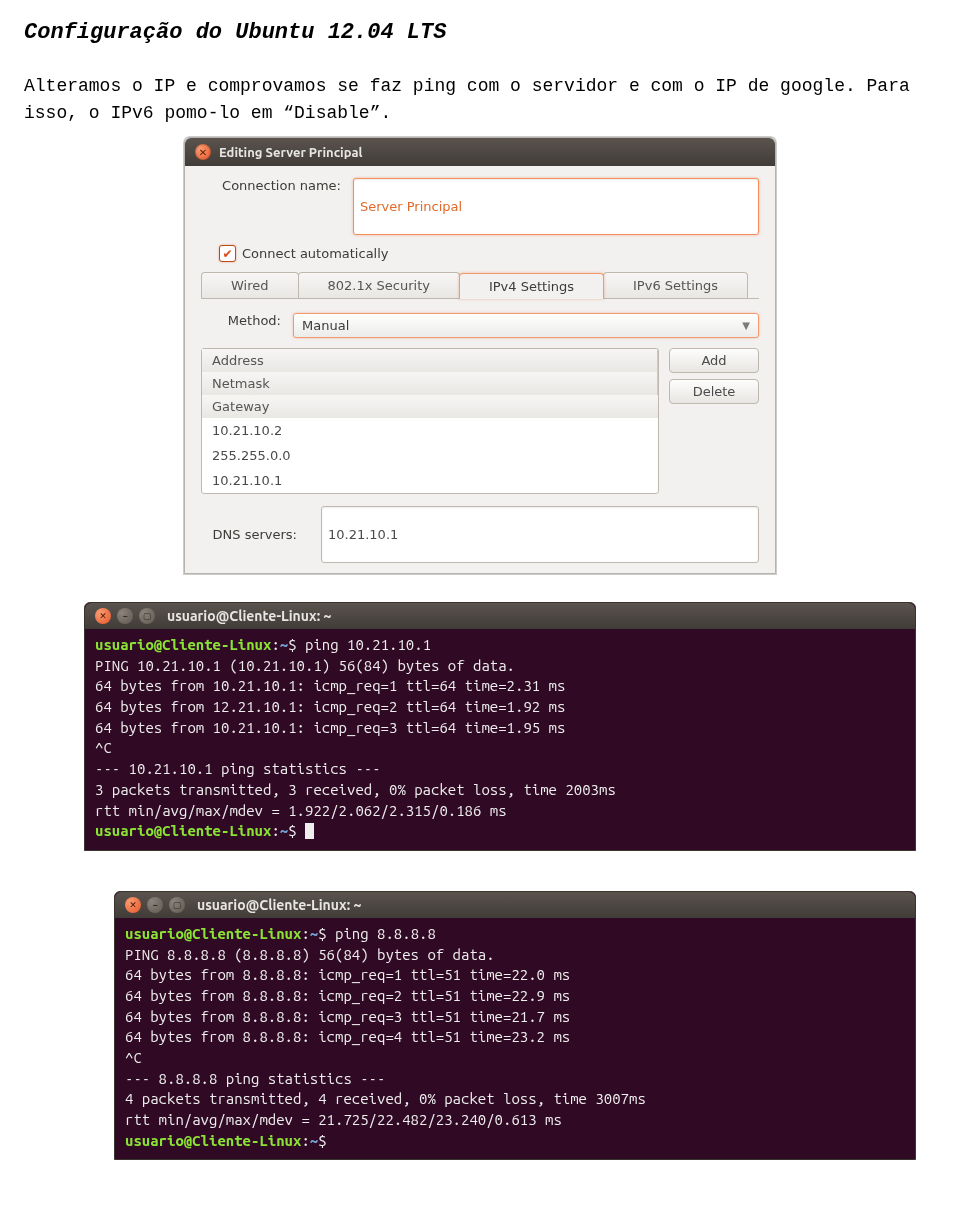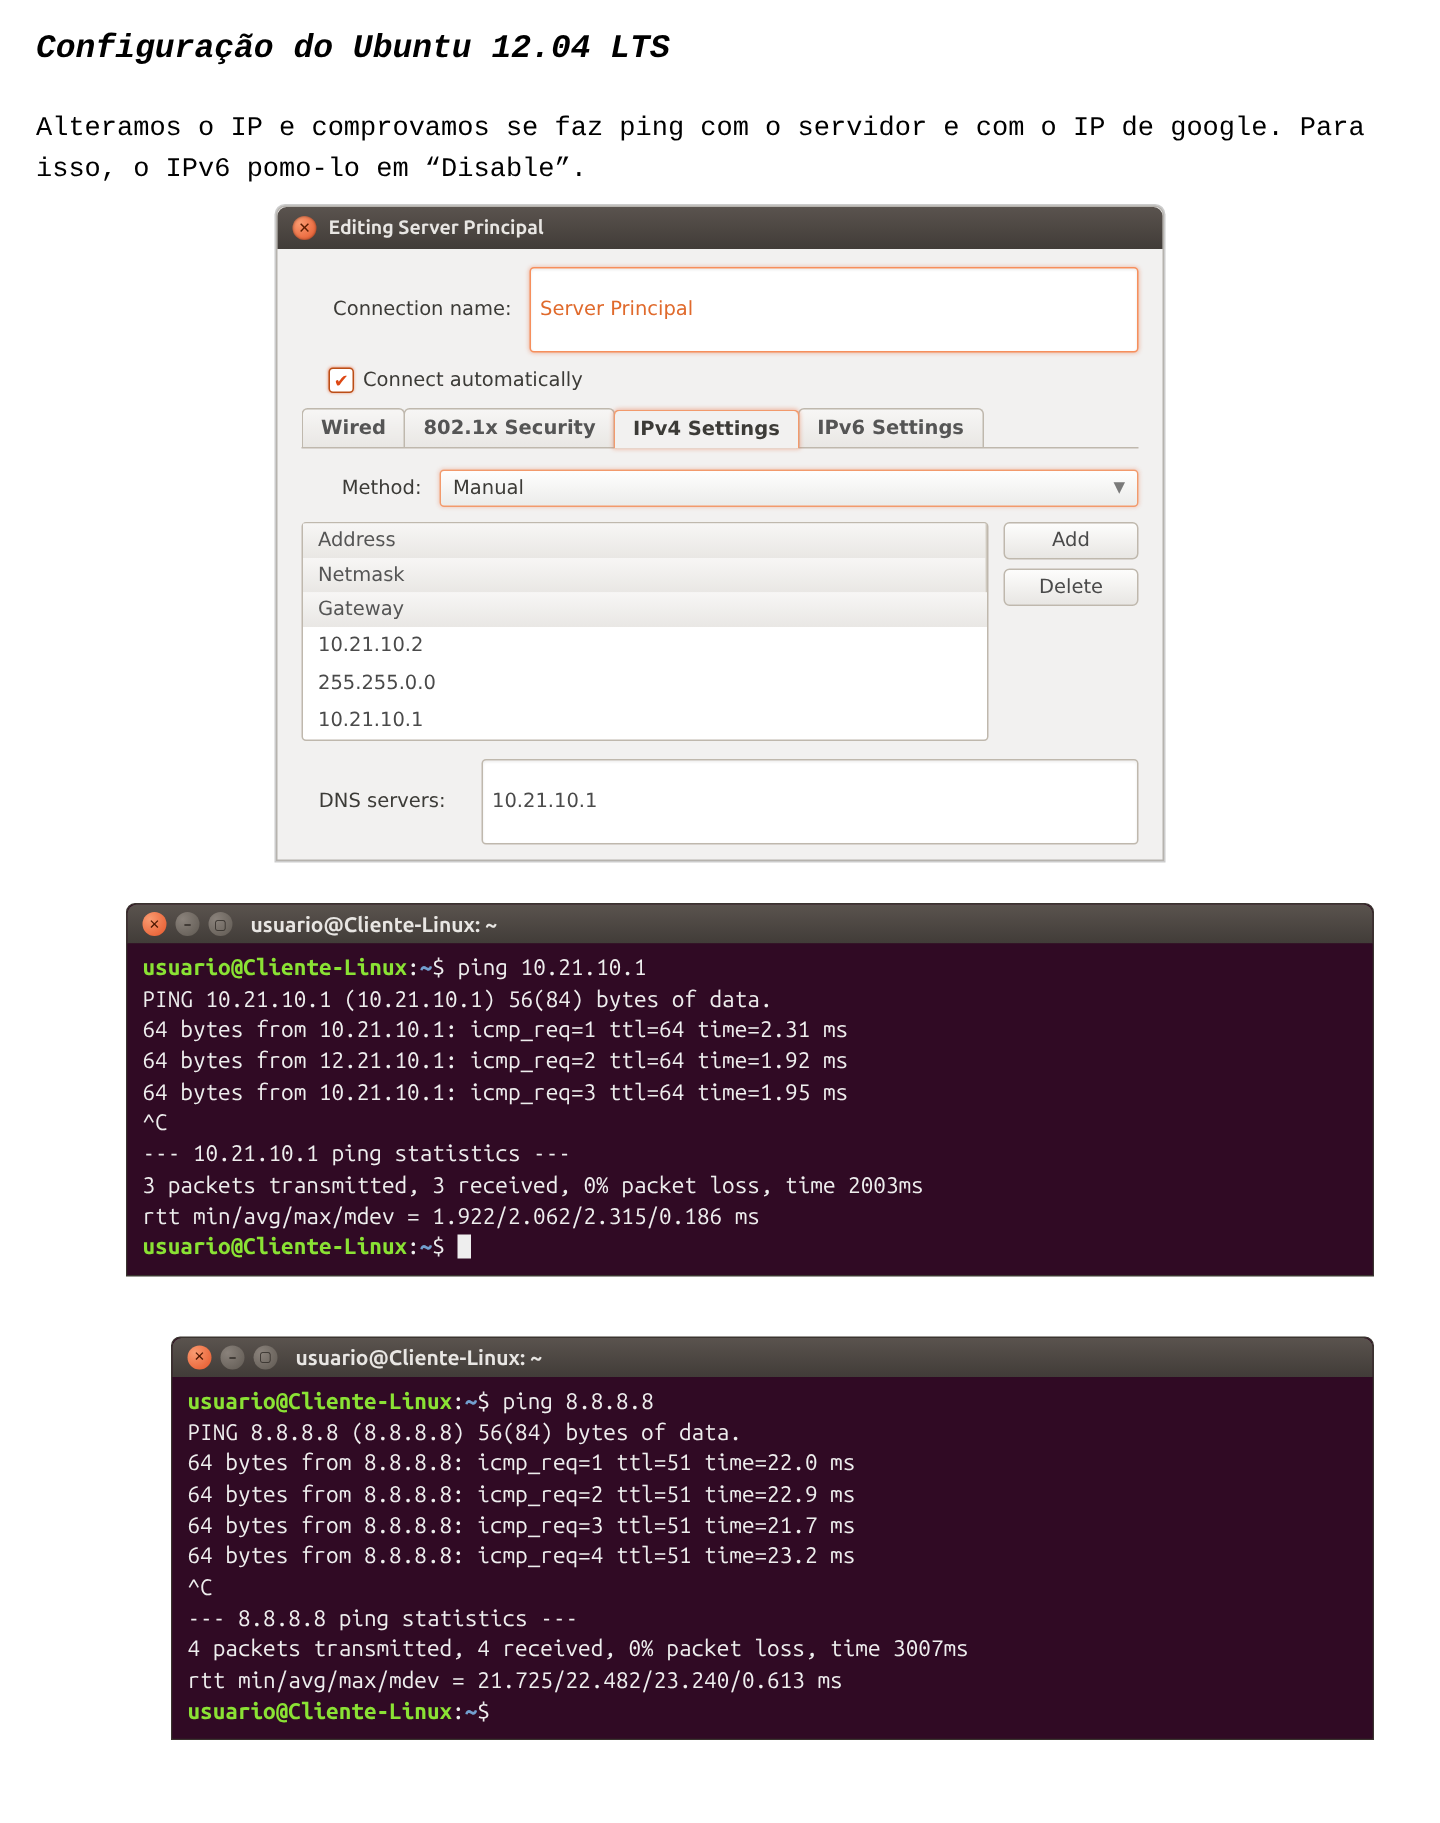--- a/index.html
+++ b/index.html
@@ -48,44 +48,44 @@
     font-family: "Ubuntu", "DejaVu Sans", sans-serif;
   }
   .tb-close {
     width: 16px; height: 16px; border-radius: 50%;
     background: radial-gradient(circle at 30% 30%, #fa9b71, #e5562a);
     box-shadow: inset 0 0 2px rgba(0,0,0,.5);
     display: flex; align-items: center; justify-content: center;
     color: #5a1c00; font-size: 10px; font-weight: bold;
   }
   .nm-body { padding: 12px 16px 10px 16px; }
-  .nm-row { display: flex; align-items: center; margin-bottom: 10px; }
+  .nm-row { display: flex; align-items: flex-start; margin-bottom: 10px; }
   .nm-row label.left { width: 140px; text-align: right; padding-right: 12px; color:#3c3b37; }
   .nm-input {
     flex: 1;
     background: #fff;
     border: 1px solid #f68f5c;
     border-radius: 3px;
     padding: 20px 6px;
     color: #e06a2c;
     box-shadow: inset 0 1px 2px rgba(0,0,0,.08), 0 0 3px rgba(233,84,32,.4);
   }
   .nm-input.plain { border-color:#bfb8ad; color:#4a4a4a; box-shadow: inset 0 1px 2px rgba(0,0,0,.08);}
   .nm-check { display:flex; align-items:center; gap:6px; margin:2px 0 10px 18px; }
   .nm-checkbox {
     width:15px;height:15px;border:1px solid #bb4e16;border-radius:3px;
     background:#fff;display:flex;align-items:center;justify-content:center;
     color:#dd4814;font-weight:bold;font-size:12px;
     box-shadow:0 0 2px rgba(233,84,32,.6);
   }
   .nm-tabs { display:flex; gap:0; border-bottom:1px solid #bfb8ad; margin-bottom:14px;}
   .nm-tab {
-    padding:5px 12px; border:1px solid #bfb8ad; border-bottom:none;
+    padding:5px 29px; border:1px solid #bfb8ad; border-bottom:none;
     background:linear-gradient(#f7f6f5,#e9e7e4); border-radius:4px 4px 0 0;
-    margin-right:-1px; color:#555; font-size:13px;font-weight:bold;
+    margin-right:-1px; color:#555; font-size:13px;
   }
   .nm-tab.active {
     background:#f2f1f0; border-color:#f29a6c; color:#3c3b37;
     position:relative; top:1px; box-shadow:0 0 3px rgba(233,84,32,.4);
   }
   .nm-select {
     flex:1; display:flex; align-items:center; justify-content:space-between;
     border:1px solid #f29a6c; border-radius:3px; padding:4px 8px;
     background:linear-gradient(#fefefe,#ececea);
     box-shadow:0 0 3px rgba(233,84,32,.3);

